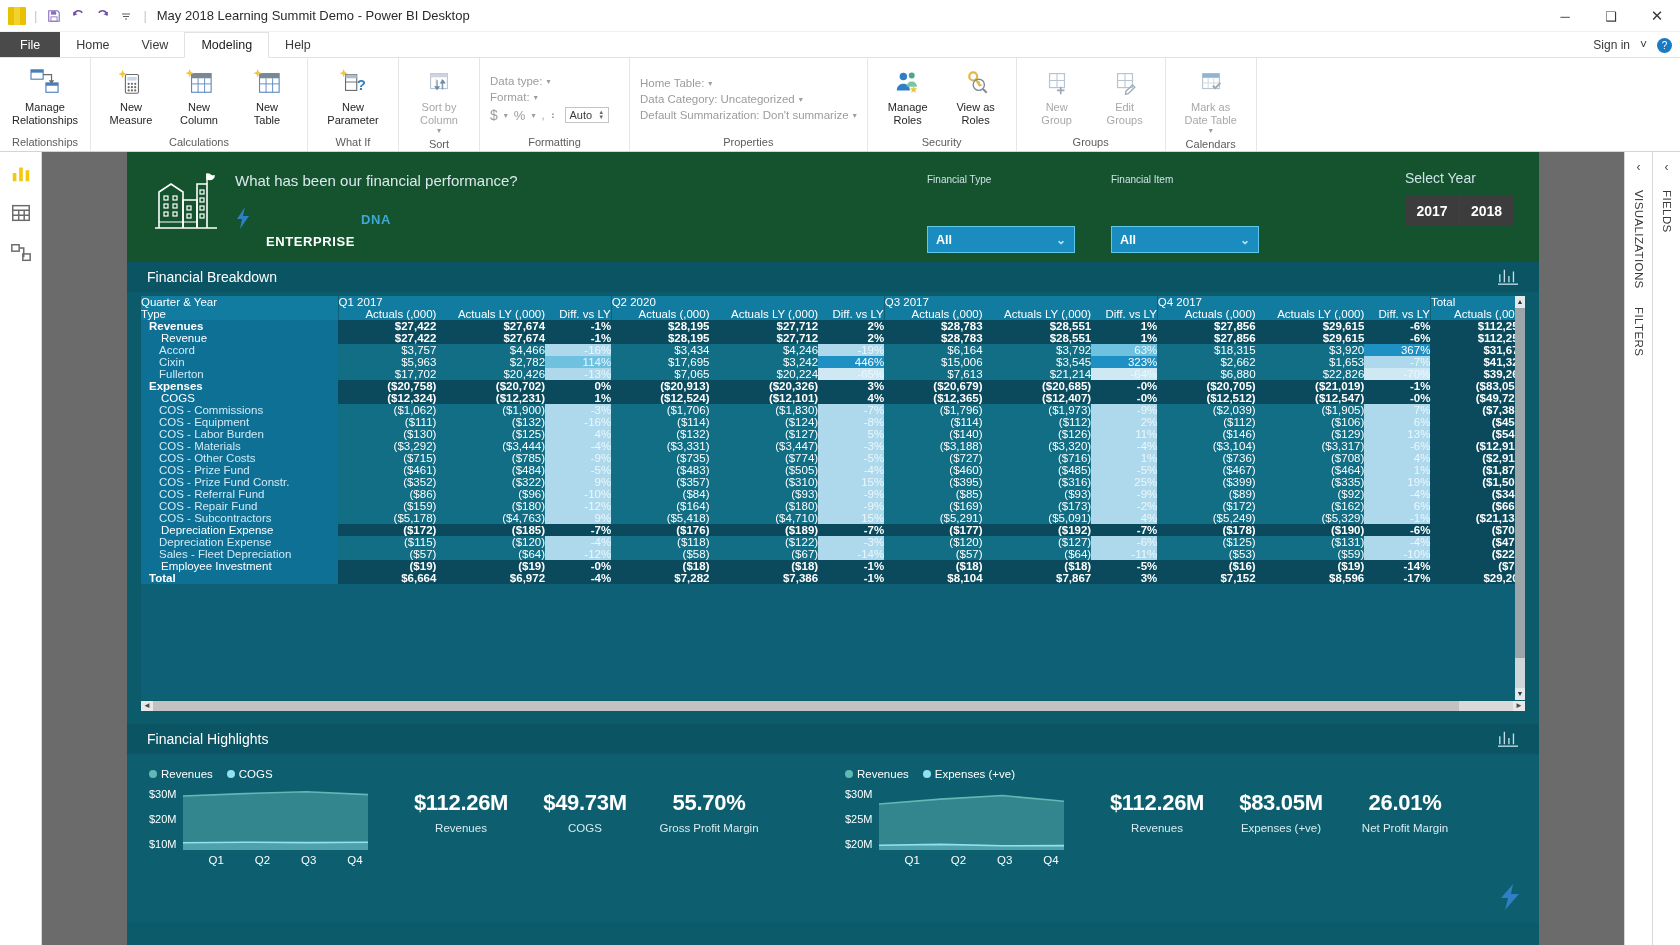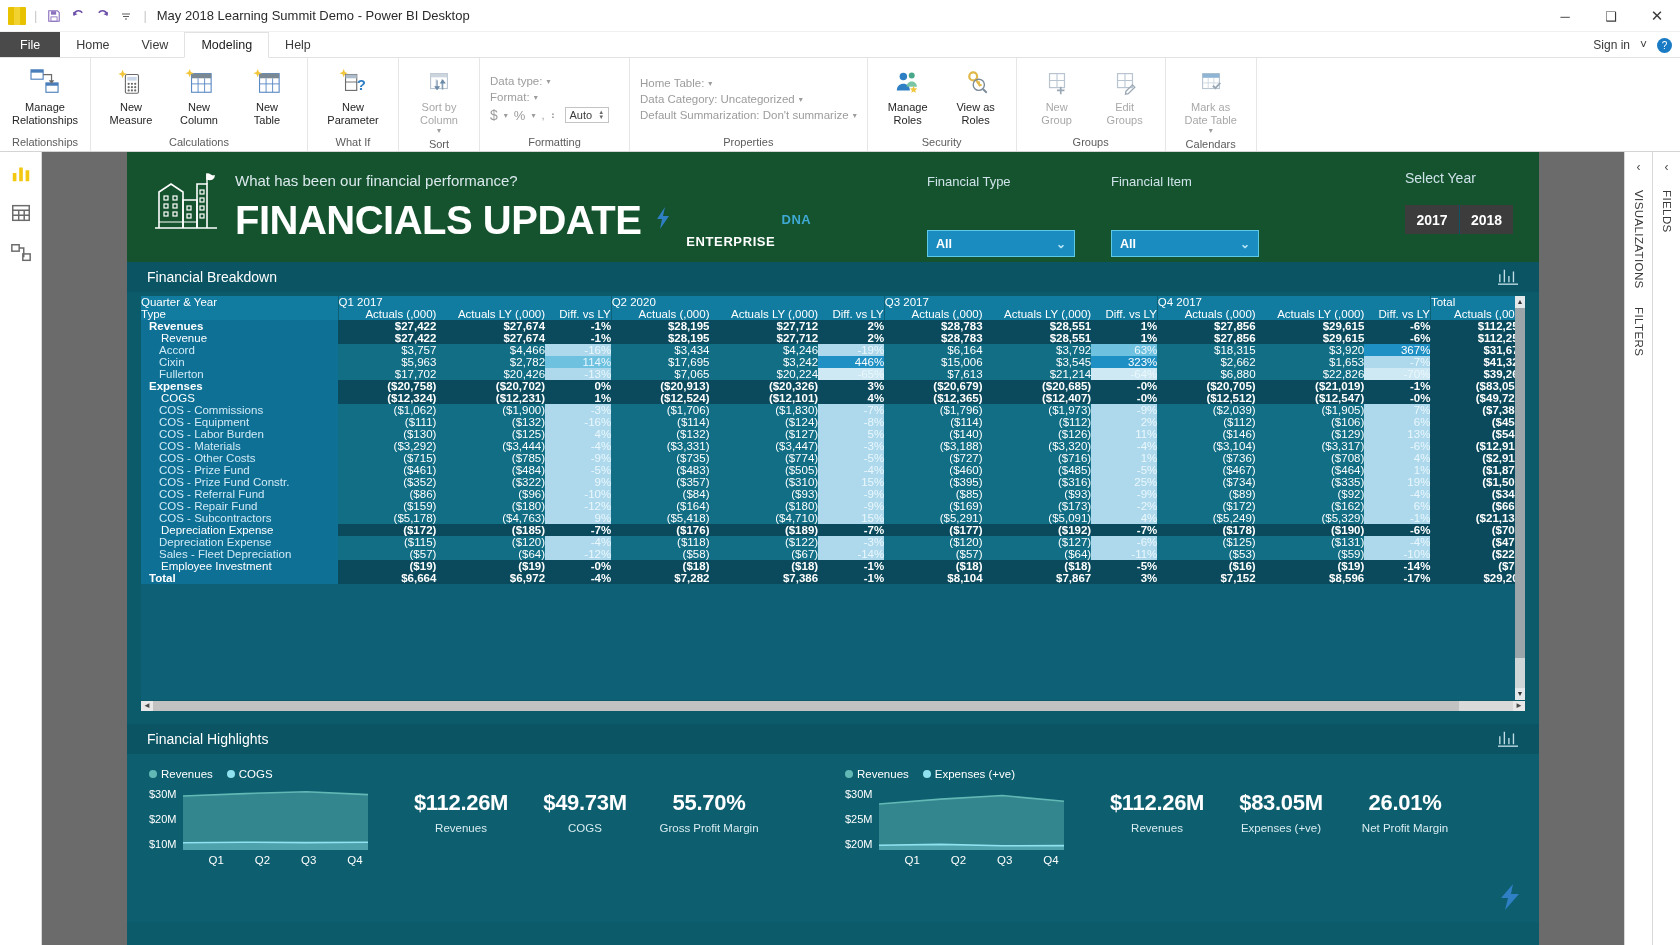--- a/index.html
+++ b/index.html
@@ -144,30 +144,30 @@
     font-size: 40px; font-weight: bold; color: #ffffff;
     letter-spacing: -0.5px; margin-top: 2px; line-height: 1;
     display: flex; align-items: center; gap: 14px;
   }
   .brand { display: flex; align-items: center; gap: 6px; font-size: 13px; letter-spacing: 0.6px; }
   .brand-e { color: #ffffff; font-weight: bold; margin-top: 44px; }
   .brand-d { color: #3fa9d4; font-weight: bold; }
   .bolt { color: #2e7fc4; font-size: 20px; }
 
   .slicers { position: absolute; top: 22px; left: 800px; display: flex; gap: 36px; }
-  .slicer-label { font-size: 13px; color: #cfe3ea; margin-bottom: 6px; }
+  .slicer-label { font-size: 10px; color: #cfe3ea; margin-bottom: 6px; }
   .slicer-box {
     width: 148px; height: 27px; background: #1a8cc0;
     border: 1px solid #5dc8e8; display: flex; align-items: center;
     justify-content: space-between; padding: 8px 8px;
     font-size: 12.5px; color: #ffffff; font-weight: bold; cursor: pointer; margin-top: 41px;
   }
   .slicer-chev { font-size: 12px; color: #bde7f7; }
   .yearsel { position: absolute; top: 18px; right: 26px; text-align: left; }
-  .yearsel-label { font-size: 14px; color: #cfe3ea; margin-bottom: 19px; }
+  .yearsel-label { font-size: 14px; color: #cfe3ea; margin-bottom: 10px; }
   .year-btns { display: flex; }
   .ybtn {
     width: 54px; height: 29px; display: flex; align-items: center;
     justify-content: center; font-size: 14px; font-weight: bold;
     background: #3c3c3c; color: #ffffff; cursor: pointer;
   }
   .ybtn + .ybtn { border-left: 1px solid #0b5463; }
 
   
   .sec-bar {
@@ -594,21 +594,20 @@
                 <rect x="51" y="40" width="4" height="4"></rect>
                   <rect x="51" y="48" width="4" height="4"></rect>
               </g>
               <path d="M34 56h14M10 56h24" stroke-width="1"></path>
               <path d="M6 62h62" stroke-width="1.6"></path>
             </svg>
           </div>
           <div>
             <div class="hdr-question">What has been our financial performance?</div>
             <div class="hdr-title">
-              <span>FINANCIALS UPDATE</span>
               <span class="bolt">
                 <svg width="17" height="22" viewBox="0 0 17 22">
                     <path d="M10 0L2 12h5l-2 10 9-13H8z" fill="#2f7fc4"></path>
                   </svg>
               </span>
               <span class="brand">
                 <span class="brand-e">ENTERPRISE</span>
                 <span class="brand-d">DNA</span>
               </span>
             </div>
@@ -893,21 +892,21 @@
                   <td class="lbl">COS - Prize Fund Constr.</td>
                   <td class="num">($352)</td>
                   <td class="num">($322)</td>
                   <td class="pct" style="background: rgb(174, 217, 236); color: rgb(234, 247, 253);">9%</td>
                   <td class="num">($357)</td>
                   <td class="num">($310)</td>
                   <td class="pct" style="background: rgb(174, 217, 236); color: rgb(234, 247, 253);">15%</td>
                   <td class="num">($395)</td>
                   <td class="num">($316)</td>
                   <td class="pct" style="background: rgb(174, 217, 236); color: rgb(234, 247, 253);">25%</td>
-                  <td class="num">($734)</td>
+                  <td class="num">($399)</td>
                   <td class="num">($335)</td>
                   <td class="pct" style="background: rgb(174, 217, 236); color: rgb(234, 247, 253);">19%</td>
                   <td class="num tot">($1,503)</td>
                 </tr>
                 <tr class="lvl2">
                   <td class="lbl">COS - Referral Fund</td>
                   <td class="num">($86)</td>
                   <td class="num">($96)</td>
                   <td class="pct" style="background: rgb(174, 217, 236); color: rgb(234, 247, 253);">-10%</td>
                   <td class="num">($84)</td>

